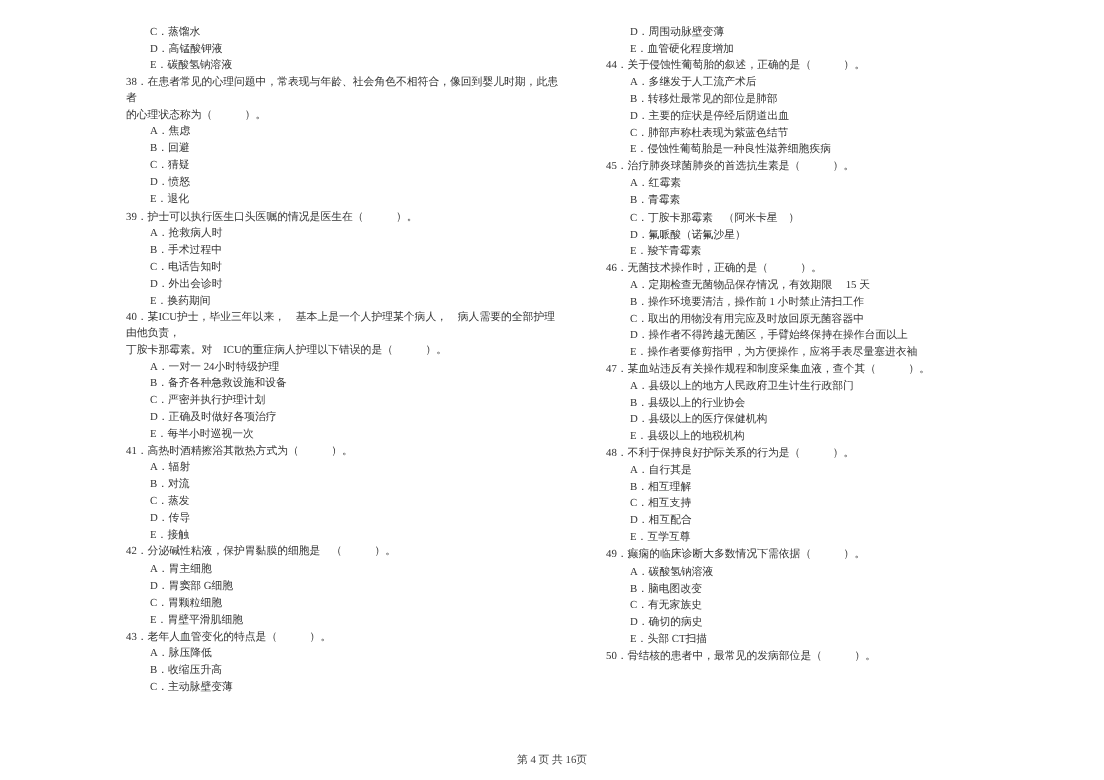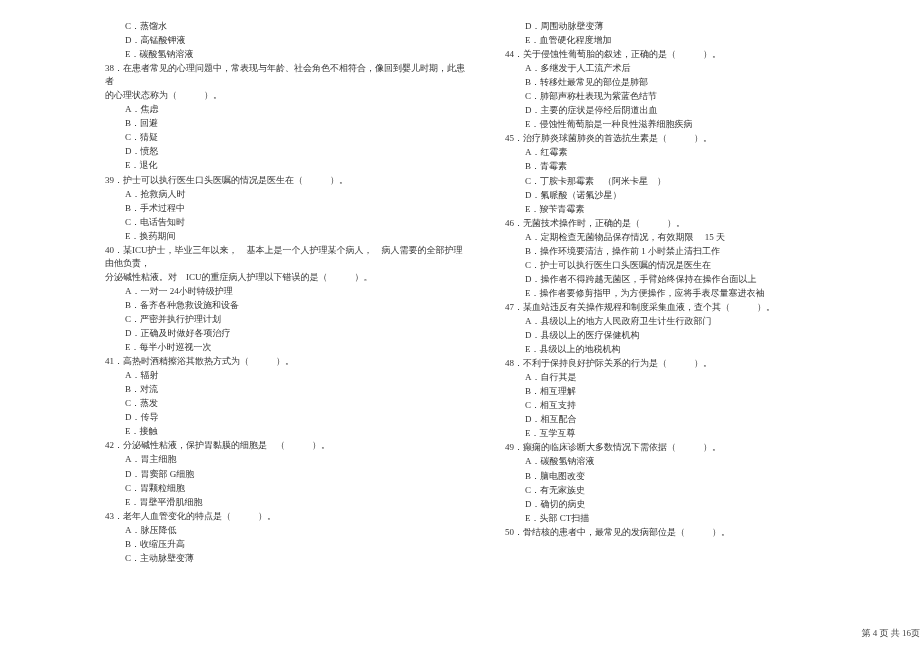--- a/index.html
+++ b/index.html
@@ -29,21 +29,21 @@
       padding-left: 20px;
     }
     .question {
       padding-left: 0;
     }
     .footer {
       position: absolute;
       bottom: 10px;
       left: 0;
       right: 0;
-      text-align: right;
+      text-align: center;
       font-size: 9px;
       color: #444;
     }
   </style>
 </head>
 <body>
 
 <div class="page">
   <div class="column" id="left-col">
       <div class="option">C．蒸馏水</div>
@@ -53,23 +53,24 @@
       <div class="question">的心理状态称为（　　　）。</div>
       <div class="option">A．焦虑</div>
       <div class="option">B．回避</div>
       <div class="option">C．猜疑</div>
       <div class="option">D．愤怒</div>
       <div class="option">E．退化</div>
       <div class="question">39．护士可以执行医生口头医嘱的情况是医生在（　　　）。</div>
       <div class="option">A．抢救病人时</div>
       <div class="option">B．手术过程中</div>
       <div class="option">C．电话告知时</div>
+      <div class="option">D．外出会诊时</div>
       <div class="option">E．换药期间</div>
       <div class="question">40．某ICU护士，毕业三年以来，　基本上是一个人护理某个病人，　病人需要的全部护理由他负责，</div>
-      <div class="question">分泌碱性粘液。对　ICU的重症病人护理以下错误的是（　　　）。</div>
+      <div class="question">丁胺卡那霉素。对　ICU的重症病人护理以下错误的是（　　　）。</div>
       <div class="option">A．一对一 24小时特级护理</div>
       <div class="option">B．备齐各种急救设施和设备</div>
       <div class="option">C．严密并执行护理计划</div>
       <div class="option">D．正确及时做好各项治疗</div>
       <div class="option">E．每半小时巡视一次</div>
       <div class="question">41．高热时酒精擦浴其散热方式为（　　　）。</div>
       <div class="option">A．辐射</div>
       <div class="option">B．对流</div>
       <div class="option">C．蒸发</div>
       <div class="option">D．传导</div>
@@ -83,37 +84,38 @@
       <div class="option">A．脉压降低</div>
       <div class="option">B．收缩压升高</div>
       <div class="option">C．主动脉壁变薄</div>
     </div>
   <div class="column" id="right-col">
       <div class="option">D．周围动脉壁变薄</div>
       <div class="option">E．血管硬化程度增加</div>
       <div class="question">44．关于侵蚀性葡萄胎的叙述，正确的是（　　　）。</div>
       <div class="option">A．多继发于人工流产术后</div>
       <div class="option">B．转移灶最常见的部位是肺部</div>
+      <div class="option">D．主要的症状是停经后阴道出血</div>
       <div class="option">C．肺部声称杜表现为紫蓝色结节</div>
-      <div class="option">D．主要的症状是停经后阴道出血</div>
       <div class="option">E．侵蚀性葡萄胎是一种良性滋养细胞疾病</div>
       <div class="question">45．治疗肺炎球菌肺炎的首选抗生素是（　　　）。</div>
       <div class="option">A．红霉素</div>
       <div class="option">B．青霉素</div>
       <div class="option">C．丁胺卡那霉素　（阿米卡星　）</div>
       <div class="option">D．氟哌酸（诺氟沙星）</div>
       <div class="option">E．羧苄青霉素</div>
       <div class="question">46．无菌技术操作时，正确的是（　　　）。</div>
       <div class="option">A．定期检查无菌物品保存情况，有效期限　 15 天</div>
       <div class="option">B．操作环境要清洁，操作前 1 小时禁止清扫工作</div>
-      <div class="option">C．护士可以执行医生口头医嘱的情况是医生在</div>
+      <div class="option">C．取出的用物没有用完应及时放回原无菌容器中</div>
       <div class="option">D．操作者不得跨越无菌区，手臂始终保持在操作台面以上</div>
       <div class="option">E．操作者要修剪指甲，为方便操作，应将手表尽量塞进衣袖</div>
       <div class="question">47．某血站违反有关操作规程和制度采集血液，查个其（　　　）。</div>
       <div class="option">A．县级以上的地方人民政府卫生计生行政部门</div>
+      <div class="option">B．县级以上的行业协会</div>
       <div class="option">D．县级以上的医疗保健机构</div>
       <div class="option">E．县级以上的地税机构</div>
       <div class="question">48．不利于保持良好护际关系的行为是（　　　）。</div>
       <div class="option">A．自行其是</div>
       <div class="option">B．相互理解</div>
       <div class="option">C．相互支持</div>
       <div class="option">D．相互配合</div>
       <div class="option">E．互学互尊</div>
       <div class="question">49．癫痫的临床诊断大多数情况下需依据（　　　）。</div>
       <div class="option">A．碳酸氢钠溶液</div>

